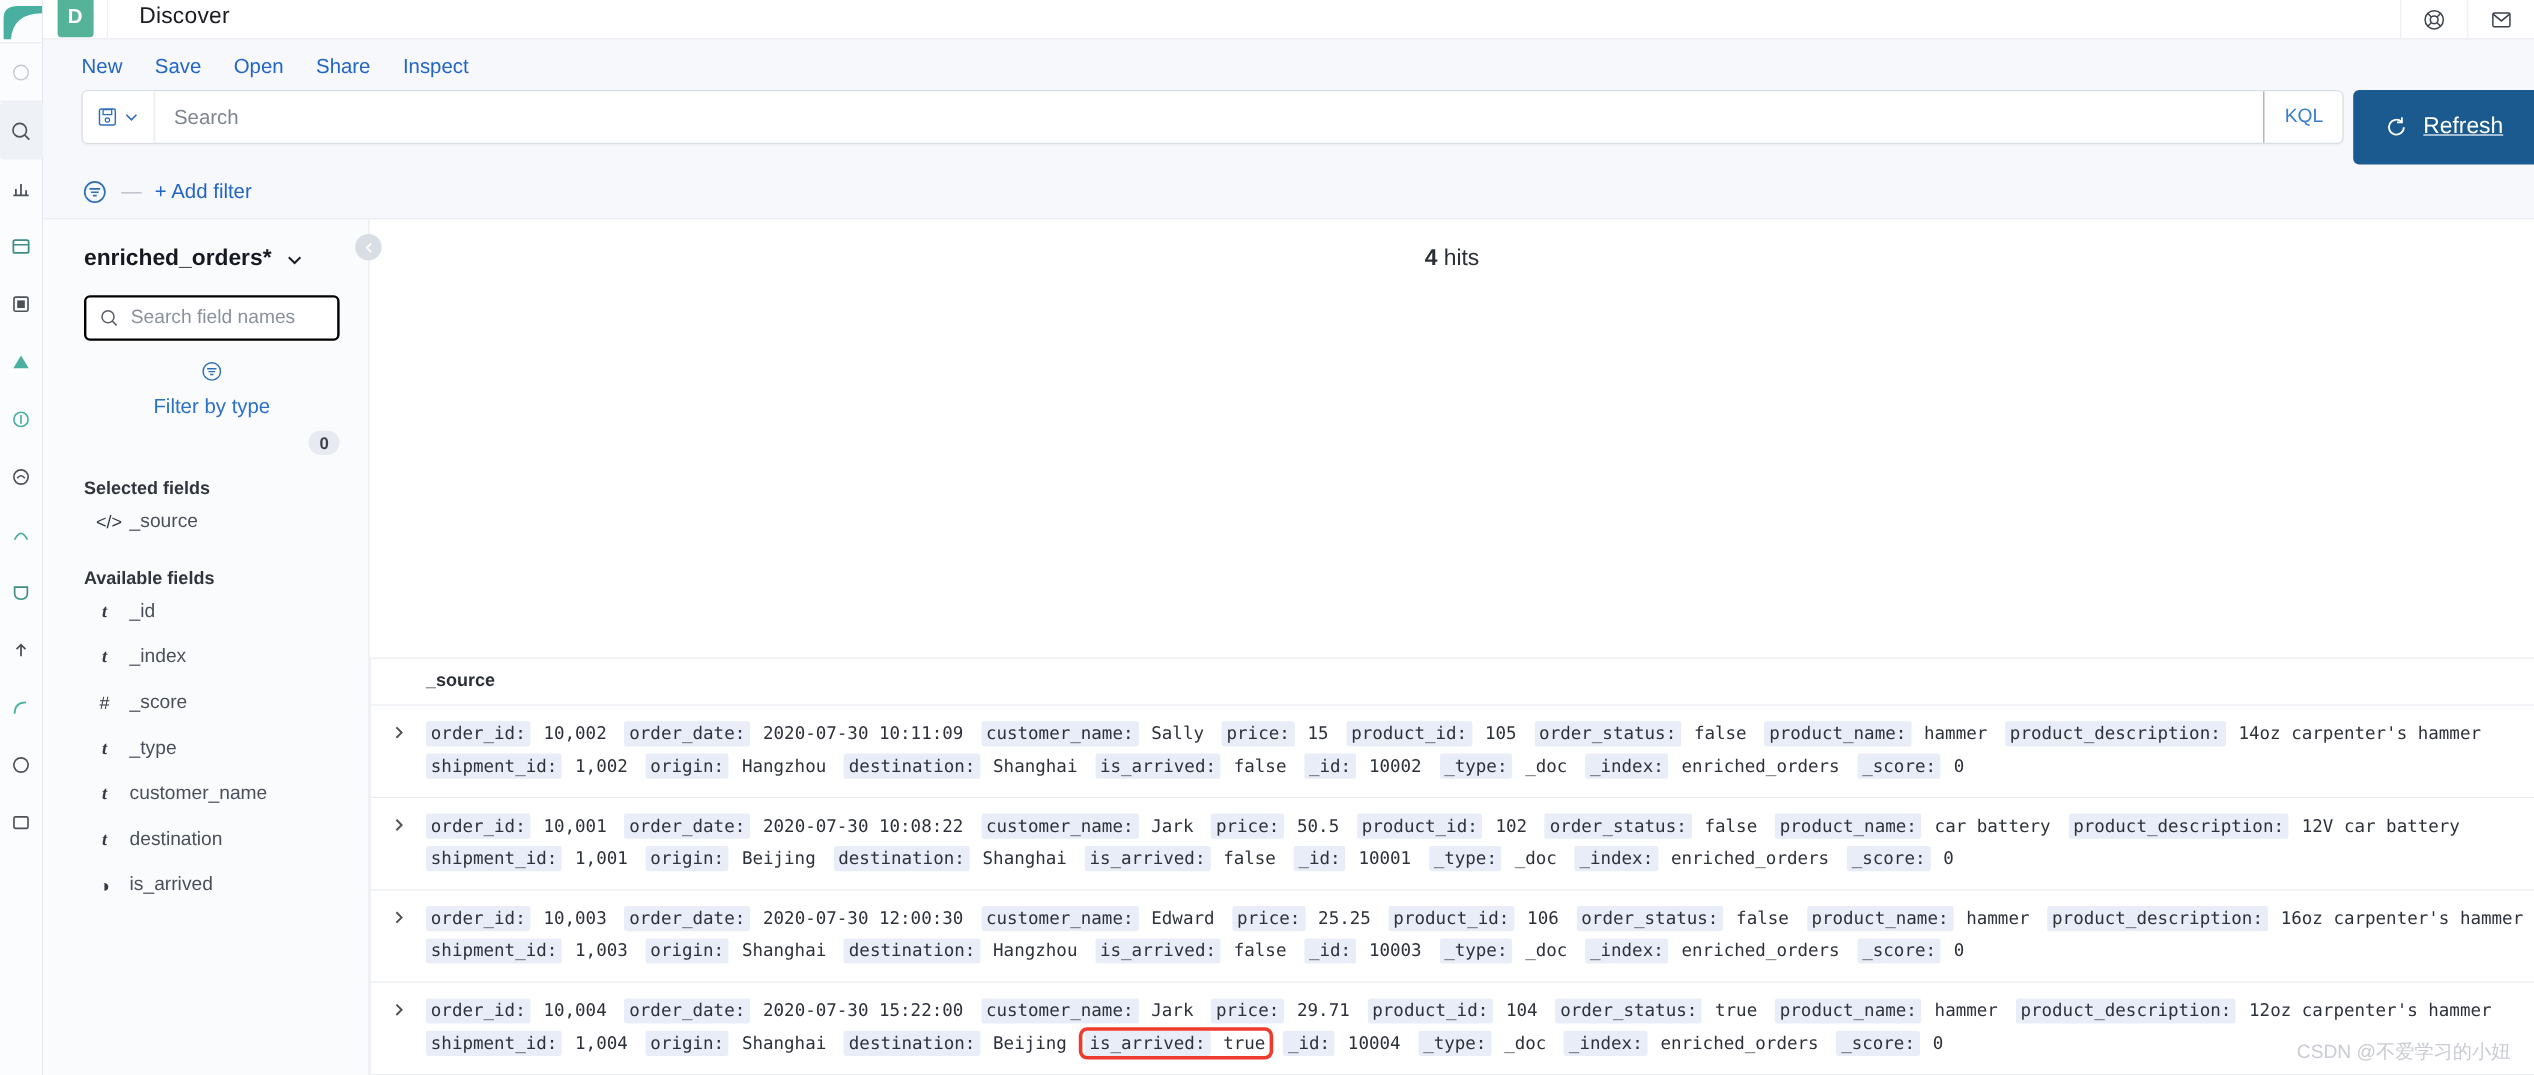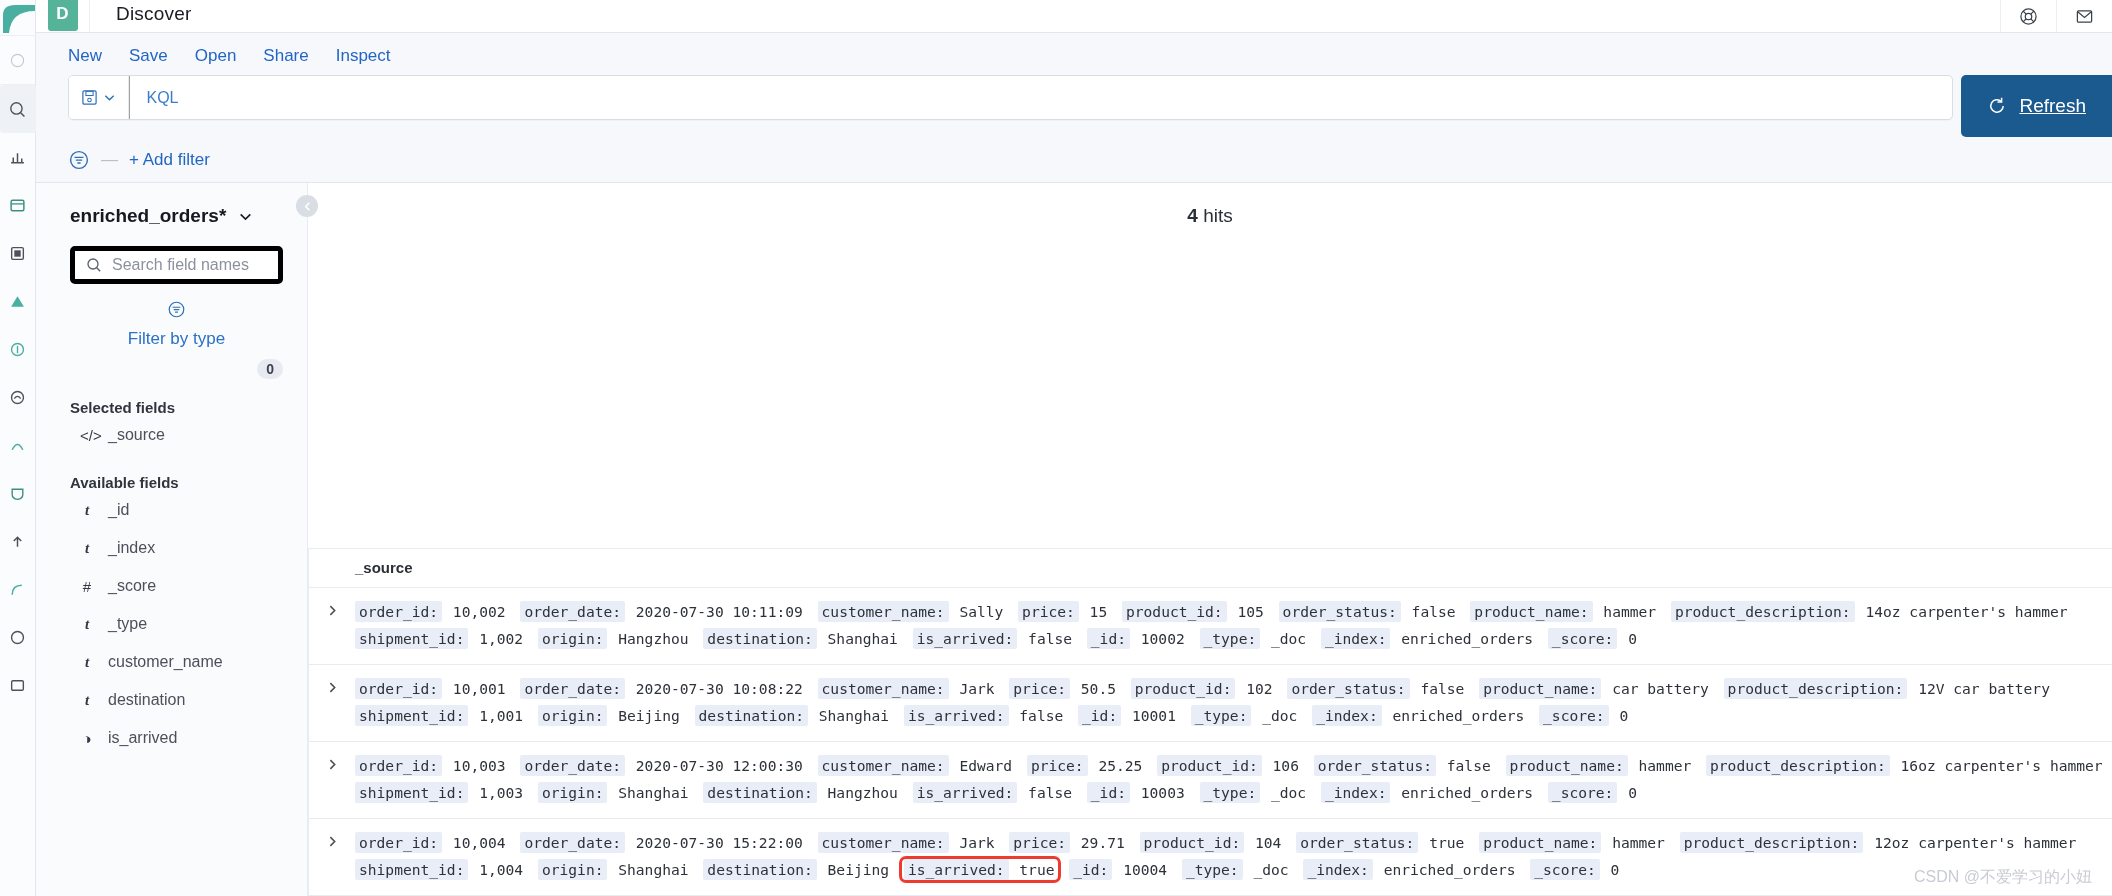--- a/index.html
+++ b/index.html
@@ -123,21 +123,21 @@
     width: 272px; flex: 0 0 272px; background: #fafbfd;
     border-right: 1px solid #e8ebf0;
     padding: 22px 0 0 0; position: relative;
   }
   .idxpattern {
     display:flex; align-items:center; gap: 12px;
     padding: 0 22px 0 34px; font-size: 19px; font-weight: 700; color:#16191f;
   }
   .fieldsearch {
     margin: 19px 24px 0 34px; height: 38px;
-    border: 5px solid #000000; border-radius: 5px; background: #fff;
+    border: 2px solid #000000; border-radius: 5px; background: #fff;
     display: flex; align-items: center; gap: 10px; padding: 0 11px;
   }
   .fieldsearch .ph { color:#8b919d; font-size: 16px; }
   .filterbytype {
     display:flex; align-items:center; gap: 10px;
     margin: 16px 24px 0 34px;
     color:#2a71c7; font-size: 17px; flex-direction: column;
   }
   .fbt-count {
     margin-left: auto; background:#e7eaf0; color:#3d424c;
@@ -324,20 +324,21 @@
           <div class="sb-save">
             <svg width="17" height="17" viewBox="0 0 18 18">
                 <rect x="2" y="2" width="14" height="14" rx="1.4" fill="none" stroke="#2e6fb8" stroke-width="1.3"></rect>
                 <rect x="5.2" y="2.5" width="7.6" height="4.4" fill="none" stroke="#2e6fb8" stroke-width="1.1"></rect>
                 <circle cx="9" cy="11.6" r="1.9" fill="none" stroke="#2e6fb8" stroke-width="1.1"></circle>
               </svg>
             <svg width="13" height="13" viewBox="0 0 14 14">
                 <path d="M2.5 5l4.5 4.5L11.5 5" fill="none" stroke="#2e6fb8" stroke-width="1.5"></path>
               </svg>
           </div>
+          <div class="sb-input">Search</div>
           <div class="sb-kql">KQL</div>
         </div>
         <button class="refresh">
           <svg width="20" height="20" viewBox="0 0 20 20">
               <path d="M16.2 10a6.2 6.2 0 1 1-1.9-4.5" fill="none" stroke="#ffffff" stroke-width="1.5"></path>
               <path d="M14.6 1.8v4.1h-4.1" fill="none" stroke="#ffffff" stroke-width="1.5"></path>
             </svg>
           <span class="lbl">Refresh</span>
         </button>
       </div>

